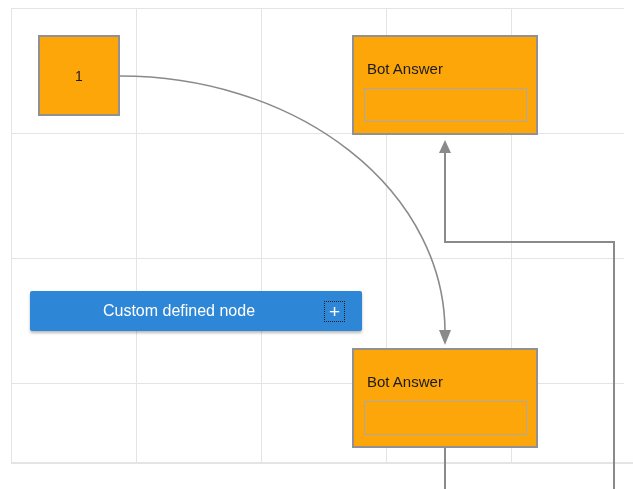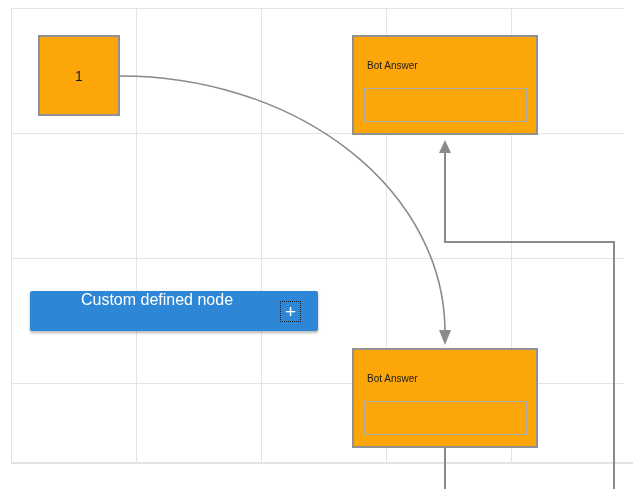--- a/index.html
+++ b/index.html
@@ -40,39 +40,40 @@
   
   .bot-node {
     width: 186px; height: 100px;
     border: 2px solid #919191;
   }
   .bot-node-a      { left: 352px; top: 35px;  }
   .bot-node-b      { left: 352px; top: 348px; }
   .bot-title {
     position: absolute;
     left: 13px; top: 23px;
-    font-size: 10px;
+    font-size: 15px;
     color: #1b1b1b;
     white-space: nowrap;
   }
   .bot-input {
     position: absolute;
     left: 10px; top: 51px;
     width: 163px; height: 34px;
     border: 1px solid #a9a9a9;
     background: transparent;
   }
 
   
   .custom-node {
     left: 30px; top: 291px;
-    width: 288px; height: 40px;
+    width: 332px; height: 40px;
     border-radius: 2px;
     box-shadow: 0 2px 3px rgba(0,0,0,0.28);
     display: flex;
+    align-items: center;
     justify-content: center;
     color: #ffffff;
     font-size: 16px;
   }
   .custom-node-label {
     white-space: nowrap;
     padding-left: 26px; 
     padding-right: 60px;
   }
   .plus-port {

